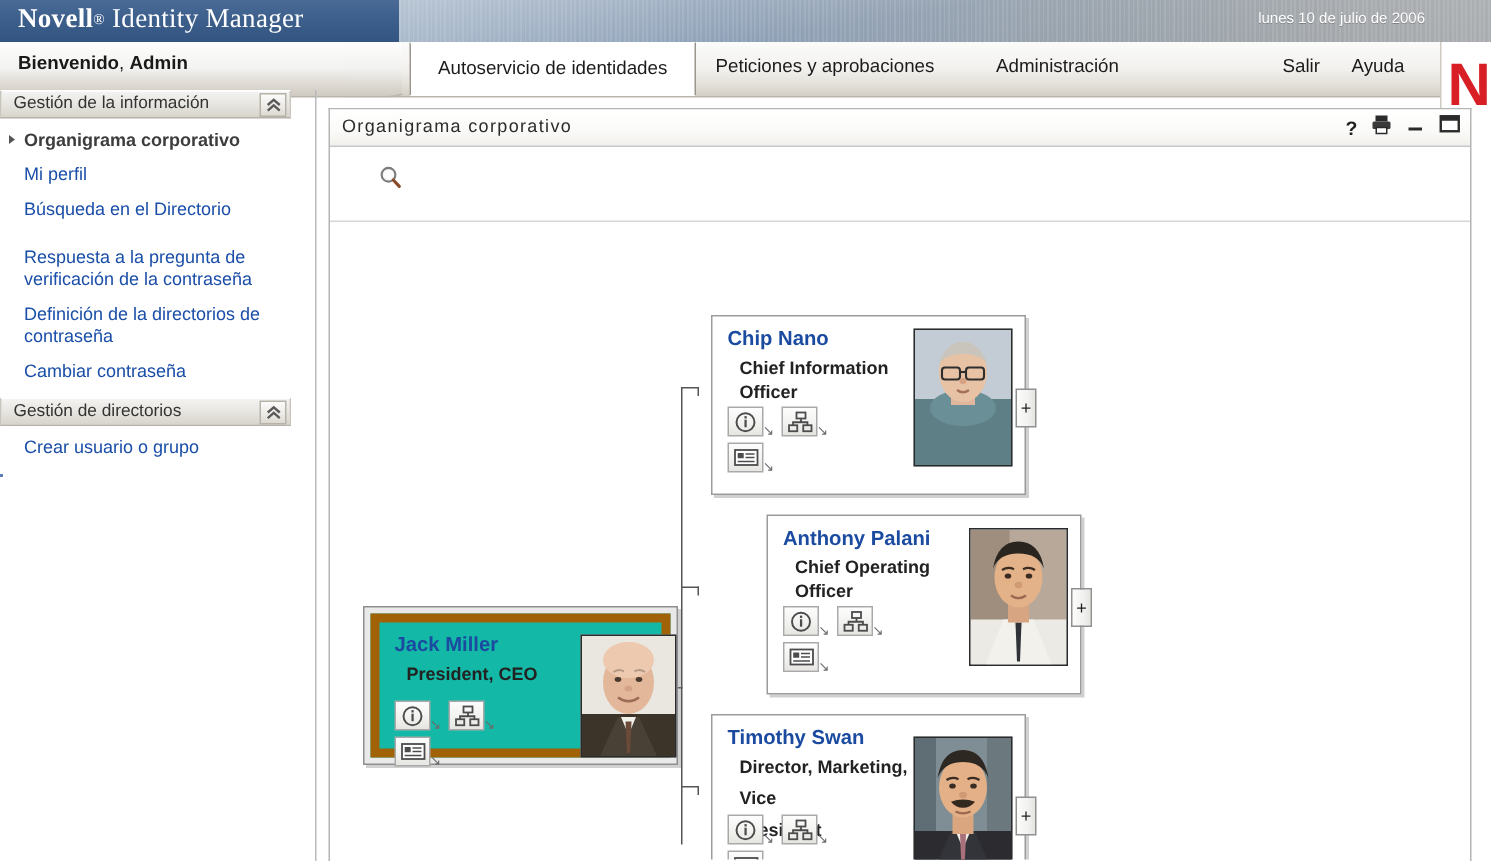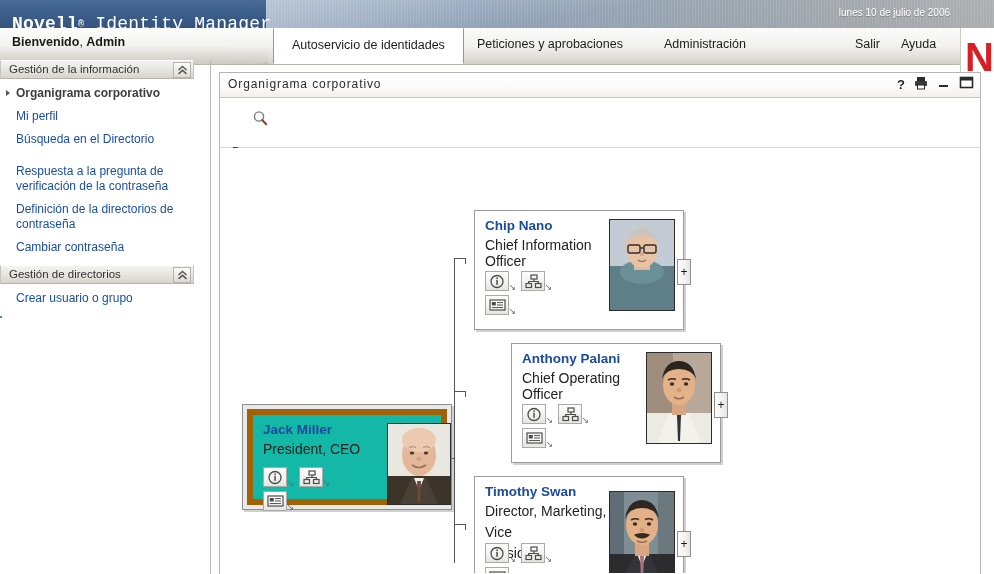--- a/index.html
+++ b/index.html
@@ -22,23 +22,23 @@
     background:
       repeating-linear-gradient(90deg, rgba(255,255,255,0.10) 0 1px, rgba(0,0,0,0.0) 1px 3px),
       linear-gradient(170deg, rgba(255,255,255,0.35) 0%, rgba(255,255,255,0.02) 45%, rgba(0,0,0,0.05) 100%),
       linear-gradient(to right,#93a7bd 0%, #8a9db4 30%, #9aa5b0 60%, #a9adb1 85%, #b3b6b9 100%);
   }
   .banner-blue {
     position: absolute; left:0; top:0; width:266px; height:28px;
     background: linear-gradient(to bottom, #4a6b96 0%, #3d5f8c 45%, #33547f 100%);
   }
   .brand {
-    position:absolute; left:12px; top:14px;
+    position:absolute; left:12px; top:2px;
     color:#ffffff; font-size:18px; letter-spacing:0.2px;
-    font-family:Liberation Mono, monospace;
+    font-family:Liberation Serif, serif;
   }
   .brand .bold { font-weight:bold; }
   .brand .reg { font-size:10px; vertical-align: 2px; }
   .banner-date {
     position:absolute; right:44px; top:7px;
     color:#ffffff; font-size:10px;
     font-family:"Liberation Sans", sans-serif;
     text-shadow: 0 1px 0 rgba(0,0,0,0.25);
   }
 
@@ -204,23 +204,24 @@
     box-shadow: 2px 2px 0 rgba(150,150,150,0.45);
   }
   .card.child .card-inner { position:relative; width:100%; height:100%; }
 
   .card-name {
     position:absolute; left:10px; top:7px;
     font-size:13.5px; font-weight:bold; color:#1b4ba0;
     font-family:"Liberation Sans", sans-serif; white-space:nowrap;
   }
   .card-title {
-    position:absolute; left:10px; top:26px; width:130px;
-    font-size:14px; color:#222222; line-height:16px;
-    font-family:"Liberation Sans", sans-serif;
+    position:absolute; left:18px; top:26px; width:130px;
+    font-size:12px; color:#222222; line-height:16px;
+    font-family:"Liberation Sans", sans-serif;
+    font-weight:bold;
   }
   .card-photo {
     position:absolute;
     border:1px solid #2b2b2b;
     overflow:hidden;
     background:#b9c3cc;
   }
   .card-photo .sky { position:absolute; left:0; top:0; right:0; bottom:0; }
   .btn-row { position:absolute; display:flex; gap:4px; }
   .ibtn {

